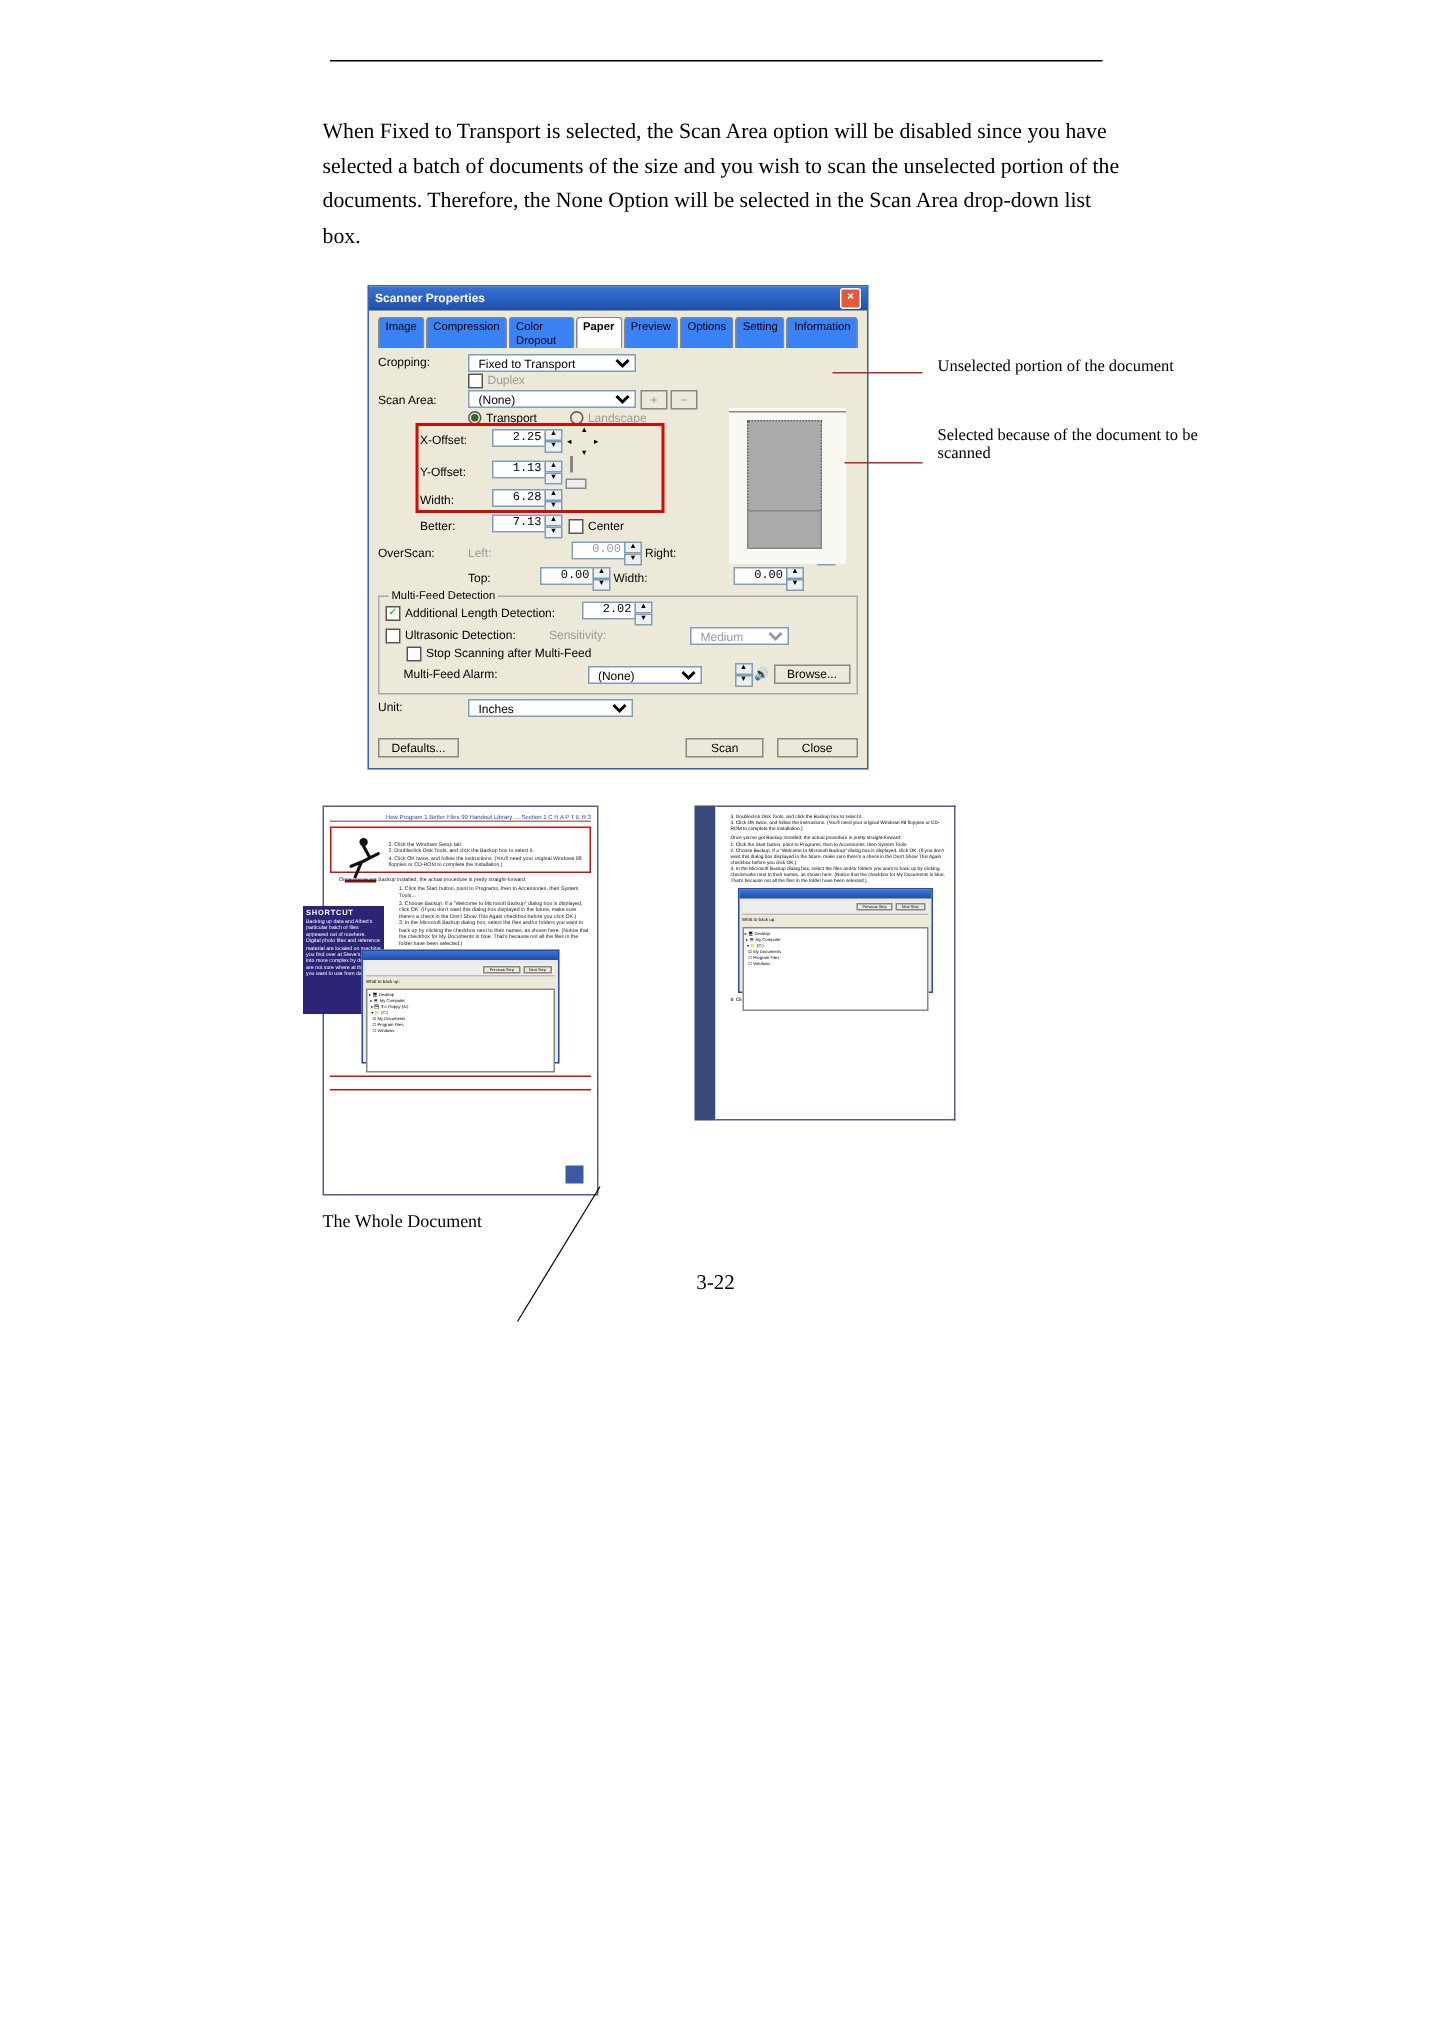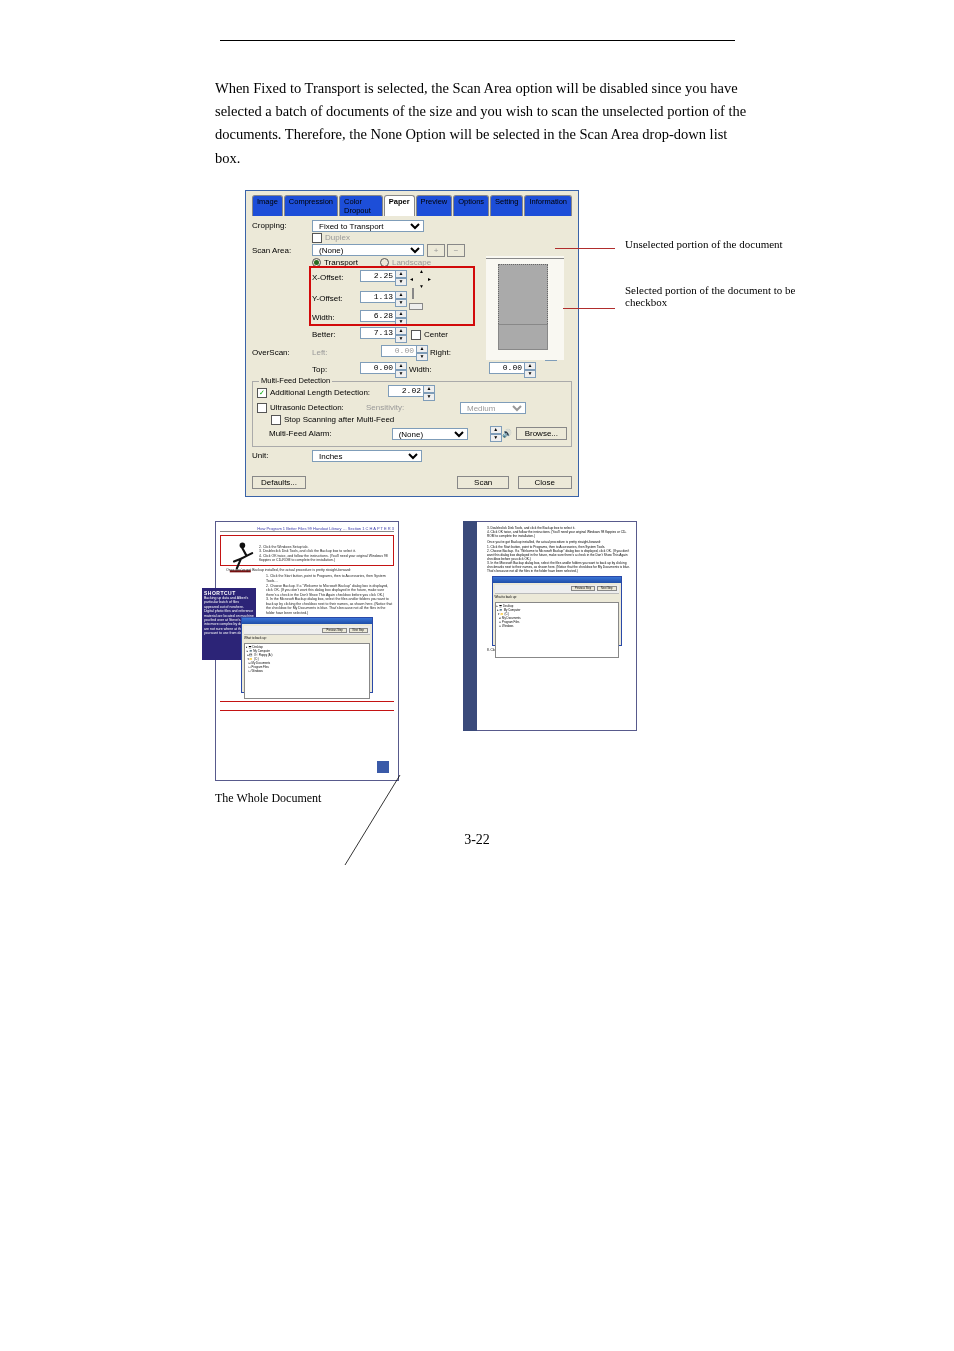--- a/index.html
+++ b/index.html
@@ -65,21 +65,21 @@
     line-height: 10px;
     border-radius: 2px;
   }
   .dlg-body { padding: 4px 6px 6px 6px; }
 
   .tabbar { display: flex; gap: 1px; margin-bottom: 4px; }
   .tab {
     border: 1px solid #888;
     border-bottom: none;
     padding: 1px 4px;
-    background: #1d4ed8;
+    background: #3b82f6;
     border-radius: 3px 3px 0 0;
     font-size: 7.5px;
   }
   .tab.active { background: #fff; font-weight: bold; }
 
   .row { display: flex; align-items: center; margin: 1px 0; }
   .lbl { width: 60px; text-align: left; }
 
   select.sel, input.txt {
     background: #fff;
@@ -227,20 +227,24 @@
 <body>
 <div class="page">
 
 <div class="content">
   <div class="hr"></div>
 
   <p class="para">When Fixed to Transport is selected, the Scan Area option will be disabled since you have selected a batch of documents of the size and you wish to scan the unselected portion of the documents. Therefore, the None Option will be selected in the Scan Area drop-down list box.</p>
 
   <div class="dlg-wrap">
     <div class="dlg">
+      <div class="titlebar">
+        <span>Scanner Properties</span>
+        <span class="close">×</span>
+      </div>
       <div class="dlg-body">
         <div class="tabbar">
           <span class="tab">Image</span>
           <span class="tab">Compression</span>
           <span class="tab">Color Dropout</span>
           <span class="tab active">Paper</span>
           <span class="tab">Preview</span>
           <span class="tab">Options</span>
           <span class="tab">Setting</span>
           <span class="tab">Information</span>
@@ -268,21 +272,21 @@
             <span class="btn disabled" style="margin-left:3px;width:12px;text-align:center;padding:1px 2px;">+</span>
             <span class="btn disabled" style="margin-left:2px;width:12px;text-align:center;padding:1px 2px;">−</span>
           </div>
           <div class="row" style="margin-left:60px;">
             <span class="radio on"></span>
                 <span>Transport</span>
             <span class="radio disabled" style="margin-left:22px;"></span>
                 <span class="disabled">Landscape</span>
           </div>
 
-          <div style="margin-left:60px; position:relative; width:188px;">
+          <div style="margin-left:28px; position:relative; width:188px;">
             <div class="red-outline" style="left:-3px;top:-2px;width:162px;height:56px;"></div>
             <div class="row">
                   <span style="width:48px;">X-Offset:</span>
               <span class="spin">
                     <input class="txt" value="2.25" style="">
                     <span class="spinbtns">
                       <span>▲</span>
                       <span>▼</span>
                     </span>
                   </span>
@@ -419,21 +423,21 @@
           </div>
         </div>
       </div>
     </div>
 
     <span class="arrow-line" style="left:310px; top:58px; width:60px;"></span>
     <span class="arrow-line" style="left:318px; top:118px; width:52px;"></span>
 
     <div class="side-labels">
       <div style="margin-top:40px;">Unselected portion of the document</div>
-      <div style="margin-top:34px;">Selected portion of the document to be checkbox</div>
+      <div style="margin-top:34px;">Selected because of the document to be scanned</div>
     </div>
   </div>
 
   <div class="example-wrap">
 
     <div style="position:relative;">
       <div class="book-page" style="height:260px;">
         <div class="chapter-bar">How Program 1 Better Files 99 Handout Library … Section 1   C H A P T E R  3</div>
 
         <div class="redbar">

